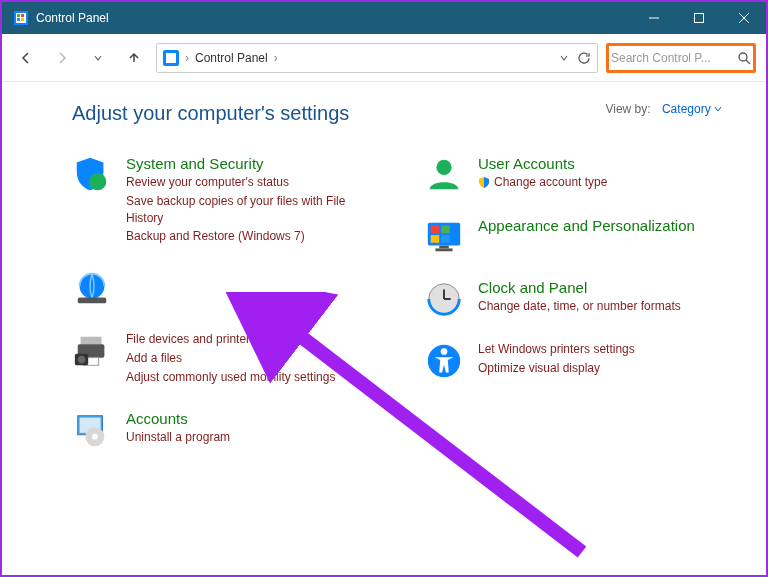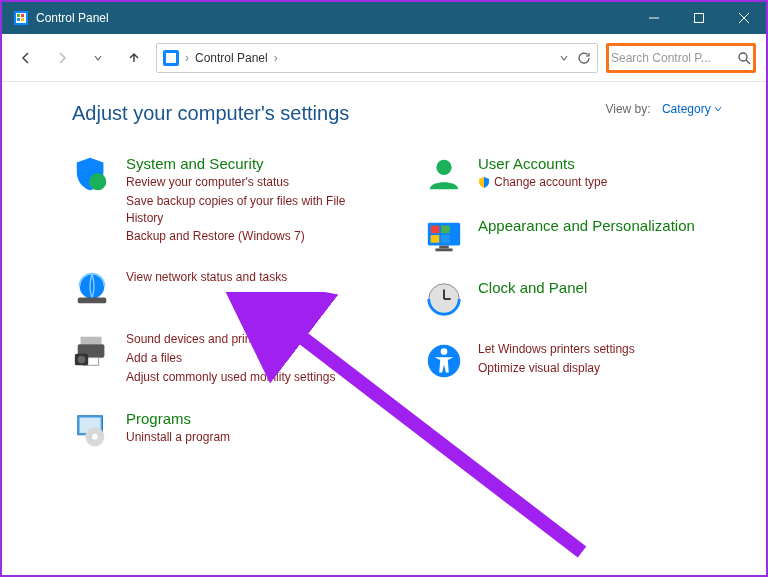--- a/index.html
+++ b/index.html
@@ -155,52 +155,51 @@
         <div class="category">
           <div class="icon">
             <svg width="42" height="42" viewBox="0 0 42 42">
                 <circle cx="21" cy="18" r="13" fill="#0a84ff"></circle>
                 <path d="M8 18 A13 13 0 0 1 34 18" fill="none" stroke="#7ecbff" stroke-width="2"></path>
                 <path d="M21 5 A13 25 0 0 1 21 31 A13 25 0 0 1 21 5" fill="none" stroke="#7ecbff" stroke-width="1.5"></path>
                 <rect x="6" y="30" width="30" height="6" rx="2" fill="#555"></rect>
               </svg>
           </div>
           <div class="body">
-            <a class="link">View network status and tasks</a>
           </div>
         </div>
 
         <div class="category">
           <div class="icon">
             <svg width="42" height="42" viewBox="0 0 42 42">
                 <rect x="9" y="6" width="22" height="8" fill="#bbb"></rect>
                 <rect x="6" y="14" width="28" height="14" rx="2" fill="#555"></rect>
                 <rect x="12" y="28" width="16" height="8" fill="#fff" stroke="#999"></rect>
                 <rect x="3" y="24" width="14" height="12" rx="2" fill="#333"></rect>
                 <circle cx="10" cy="30" r="4" fill="#666"></circle>
               </svg>
           </div>
           <div class="body">
-            <a class="link">Sound devices and printers</a>
+            <a class="link">File devices and printers</a>
             <a class="link">Add a files</a>
             <a class="link">Adjust commonly used mobility settings</a>
           </div>
         </div>
 
         <div class="category">
           <div class="icon">
             <svg width="42" height="42" viewBox="0 0 42 42">
                 <rect x="6" y="6" width="26" height="20" fill="#4aa3e6" stroke="#2b7bbf"></rect>
                 <rect x="8" y="8" width="22" height="16" fill="#d3e9f8"></rect>
                 <circle cx="24" cy="28" r="10" fill="#d8d8d8"></circle>
                 <circle cx="24" cy="28" r="3" fill="#fff"></circle>
               </svg>
           </div>
           <div class="body">
-            <a class="title">Programs</a>
+            <a class="title">Accounts</a>
             <a class="link">Uninstall a program</a>
           </div>
         </div>
       </div>
 
       <div class="col">
         <div class="category">
           <div class="icon">
             <svg width="42" height="42" viewBox="0 0 42 42">
                 <circle cx="21" cy="13" r="8" fill="#1bb05a"></circle>
@@ -242,20 +241,21 @@
           <div class="icon">
             <svg width="42" height="42" viewBox="0 0 42 42">
                 <circle cx="21" cy="21" r="16" fill="#e0e0e0" stroke="#888"></circle>
                 <circle cx="21" cy="21" r="16" fill="none" stroke="#0a84ff" stroke-width="3" stroke-dasharray="50 100"></circle>
                 <line x1="21" y1="21" x2="21" y2="11" stroke="#333" stroke-width="2"></line>
                 <line x1="21" y1="21" x2="28" y2="21" stroke="#333" stroke-width="2"></line>
               </svg>
           </div>
           <div class="body">
             <a class="title">Clock and Panel</a>
+            <a class="link">Change date, time, or number formats</a>
           </div>
         </div>
 
         <div class="category">
           <div class="icon">
             <svg width="42" height="42" viewBox="0 0 42 42">
                 <circle cx="21" cy="21" r="17" fill="#0a84ff"></circle>
                 <circle cx="21" cy="11" r="3.5" fill="#fff"></circle>
                 <path d="M11 17 L31 17 L25 20 L26 33 L23 33 L21 25 L19 33 L16 33 L17 20 Z" fill="#fff"></path>
               </svg>

